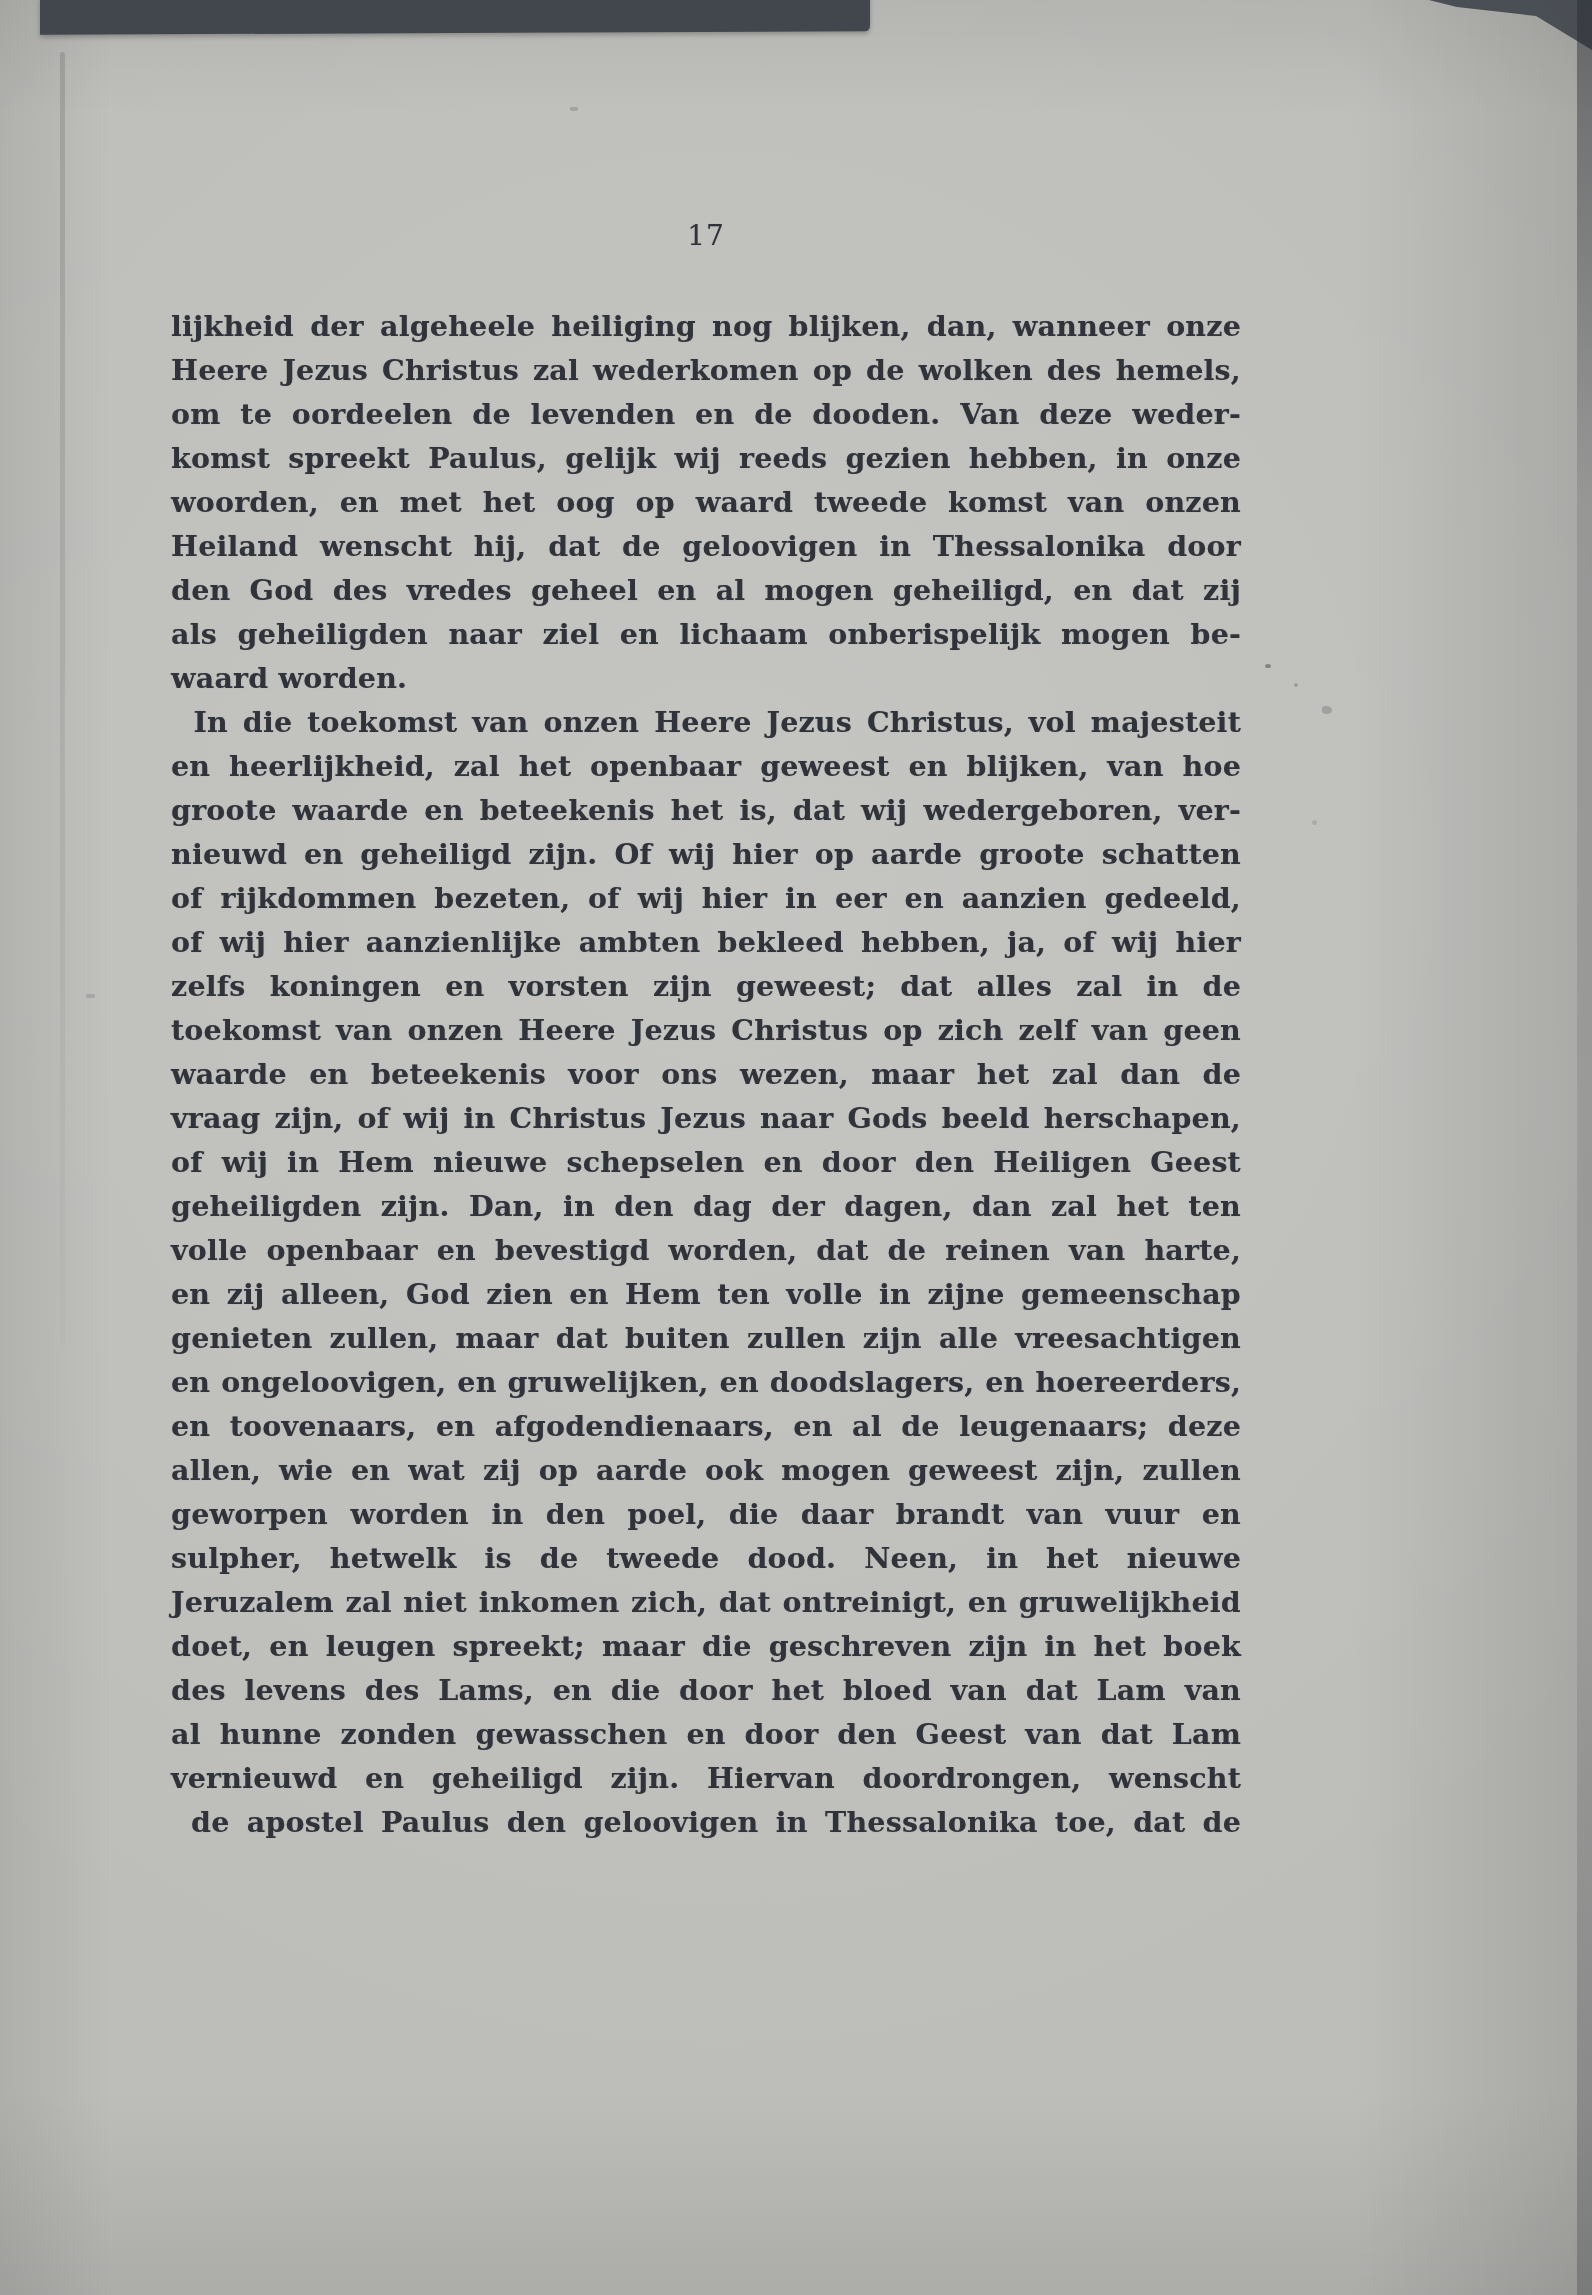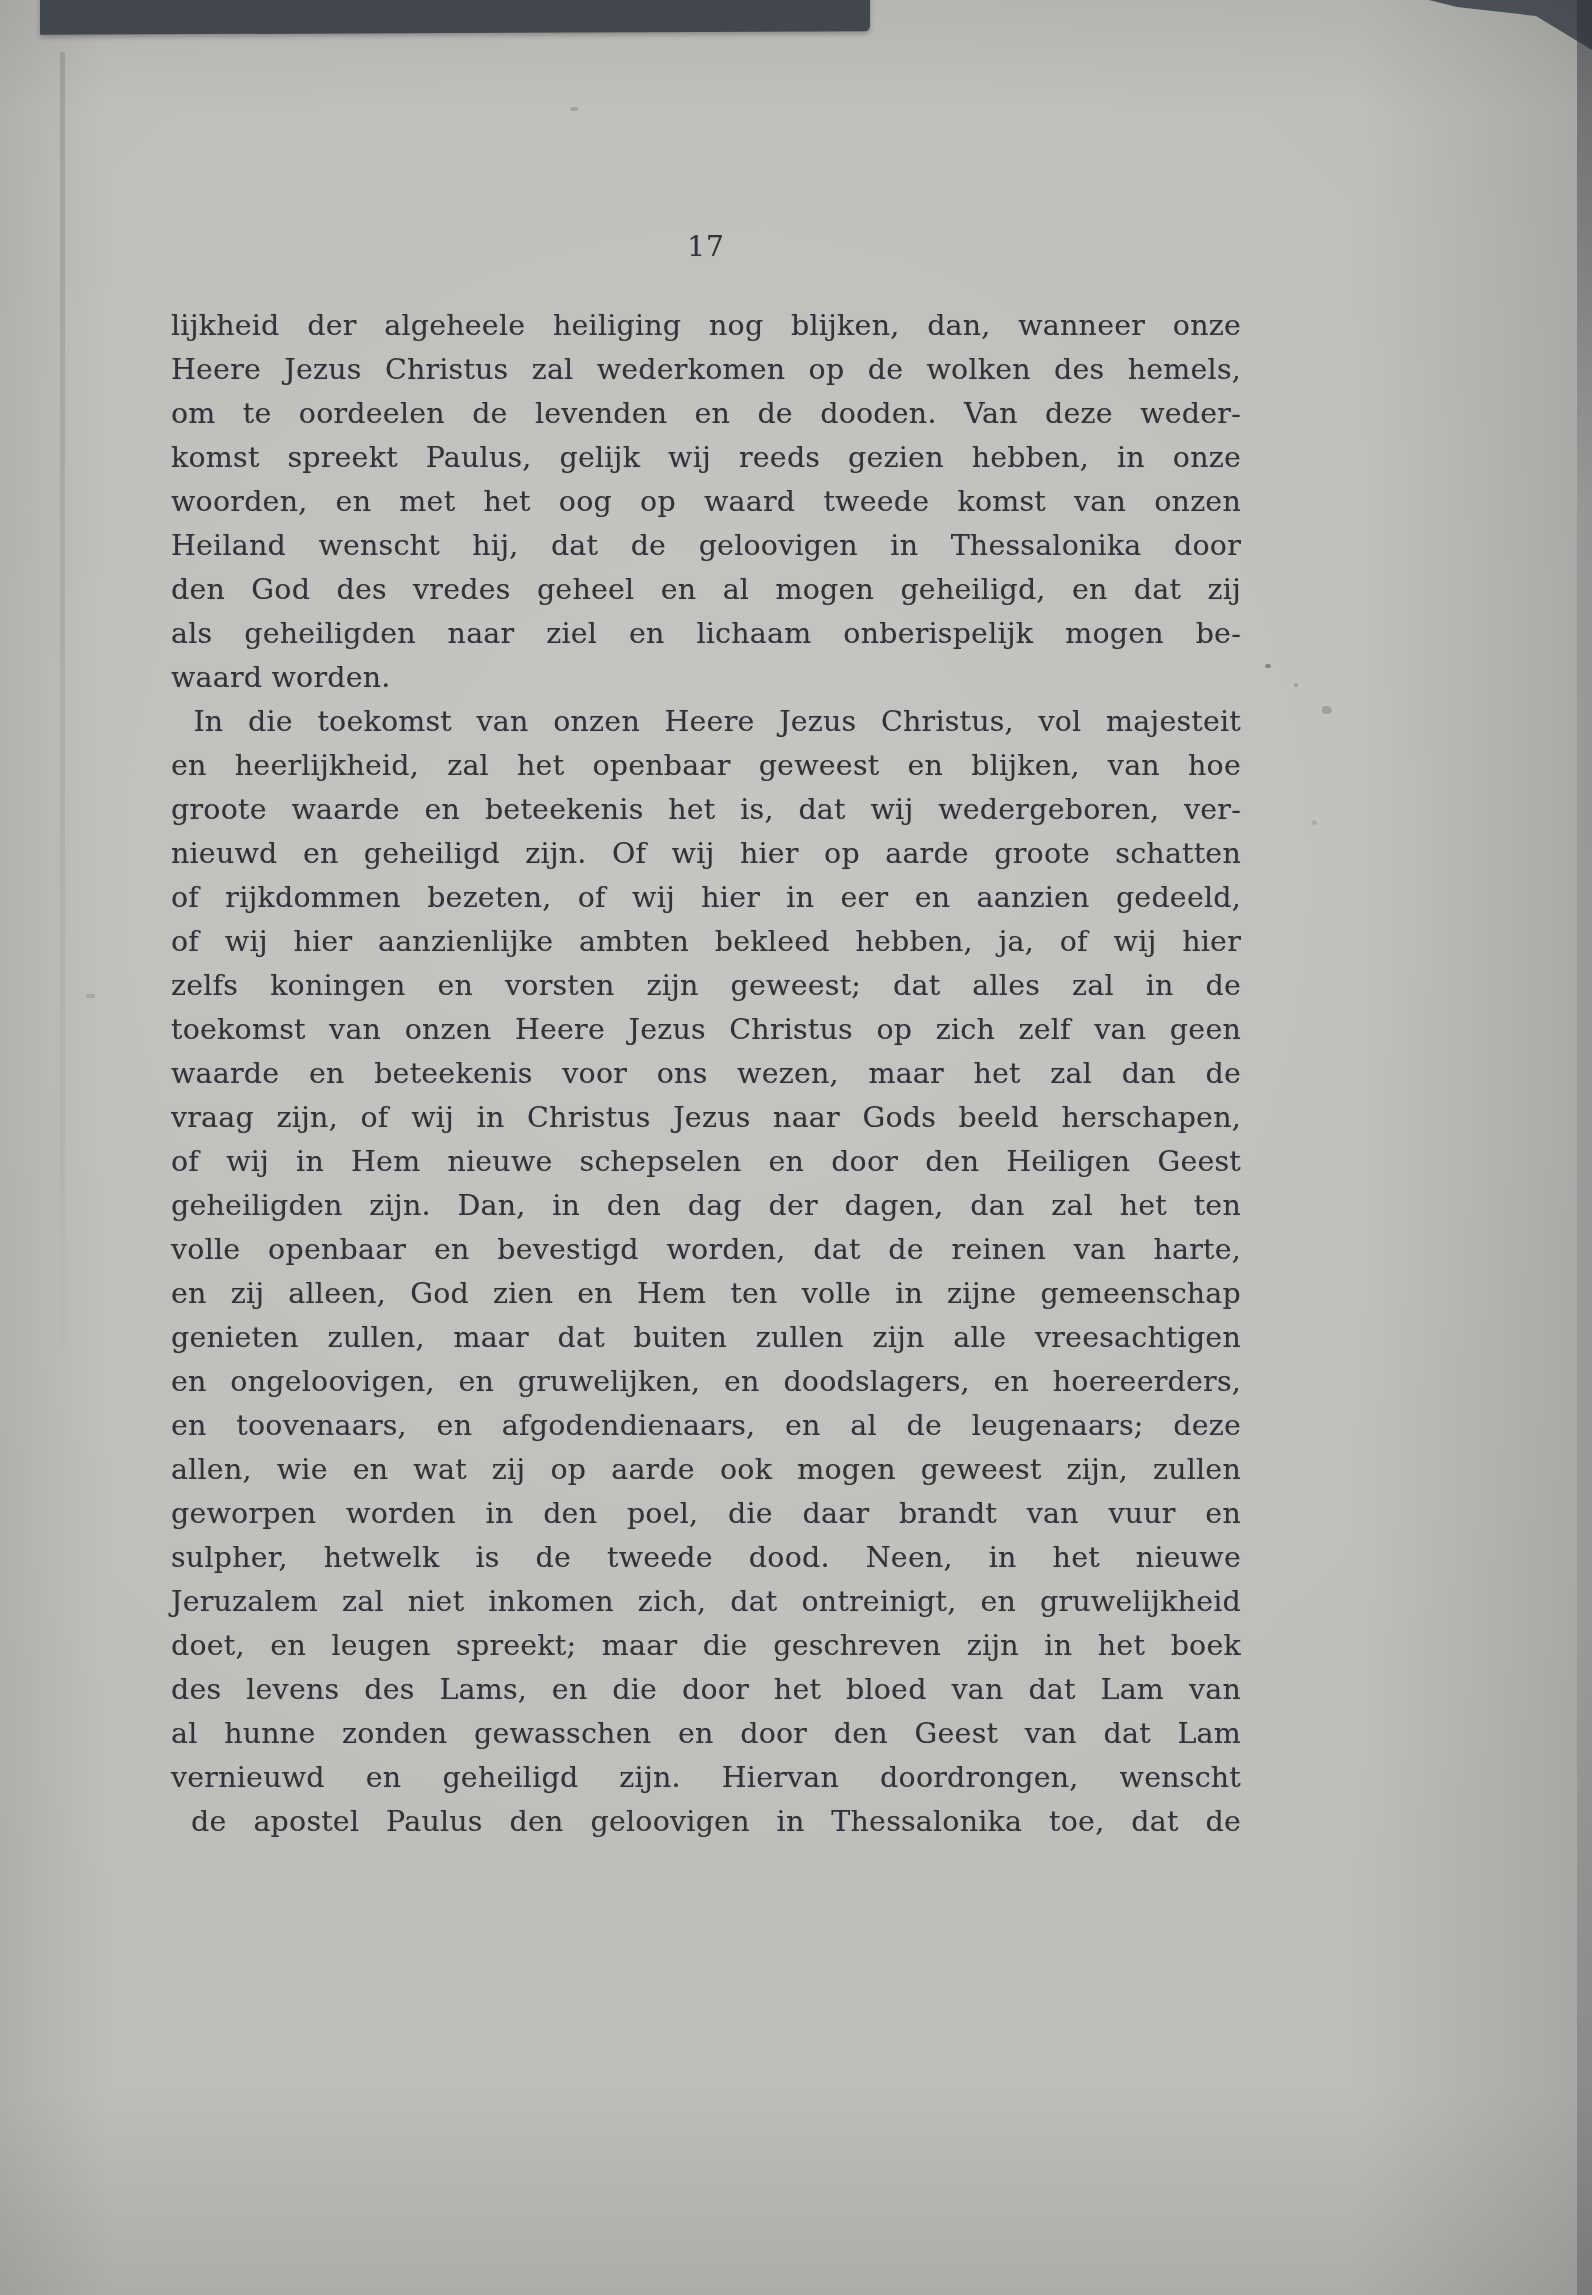--- a/index.html
+++ b/index.html
@@ -46,31 +46,31 @@
   }
   .speck{position:absolute;background:rgba(58,60,66,0.45);border-radius:50%;}
   .speck.s1{left:1265px;top:664px;width:6px;height:4.3px;}
   .speck.s2{left:1294px;top:683px;width:4.3px;height:4.3px;opacity:.6;}
   .speck.s3{left:1322px;top:706px;width:10.4px;height:7.8px;border-radius:40% 60% 55% 45%;opacity:.55;}
   .speck.s4{left:570px;top:107px;width:7.8px;height:3.5px;border-radius:40%;opacity:.5;}
   .speck.s5{left:86px;top:994px;width:8.6px;height:3.5px;border-radius:30%;opacity:.4;}
   .speck.s6{left:1312px;top:820px;width:5.2px;height:5.2px;opacity:.35;}
 
   #page-number{
-    position:absolute;top:230px;left:171px;width:1070px;
+    position:absolute;top:219px;left:171px;width:1070px;
     text-align:center;font-size:28px;color:var(--ink);letter-spacing:0.9px;
     text-shadow:0 0 0.9px rgba(49,51,58,0.35);
   }
   #text-block{
     position:absolute;top:304px;left:171px;width:1070px;
     font-size:28.5px;line-height:44px;color:var(--ink);
     letter-spacing:0.2px;
     text-shadow:0 0 0.9px rgba(49,51,58,0.30);
   }
-  .paragraph{margin:0;}
+  .paragraph{margin:0;font-weight:bold;}
   .line{text-align:justify;text-align-last:justify;}
   .line.last{text-align-last:left;}
   .paragraph.justify-last .line.last{text-align-last:justify;margin-left:20px;}
   .line.indent{text-indent:22.4px;}
 </style>
 </head>
 <body>
 
 <div class="paper-texture"></div>
 <div class="artifact-top-left"></div>

